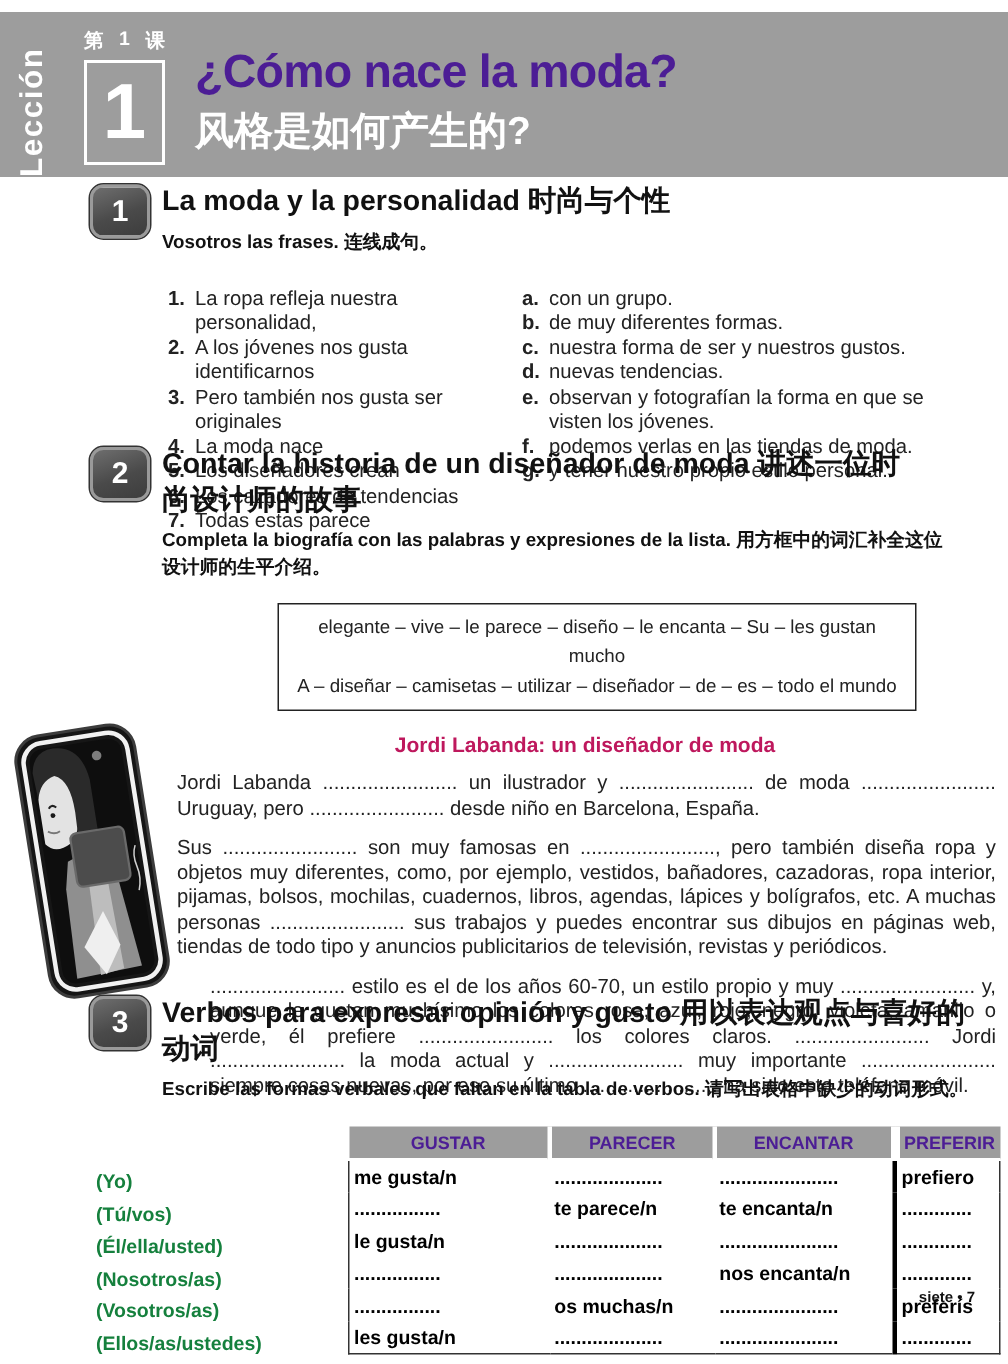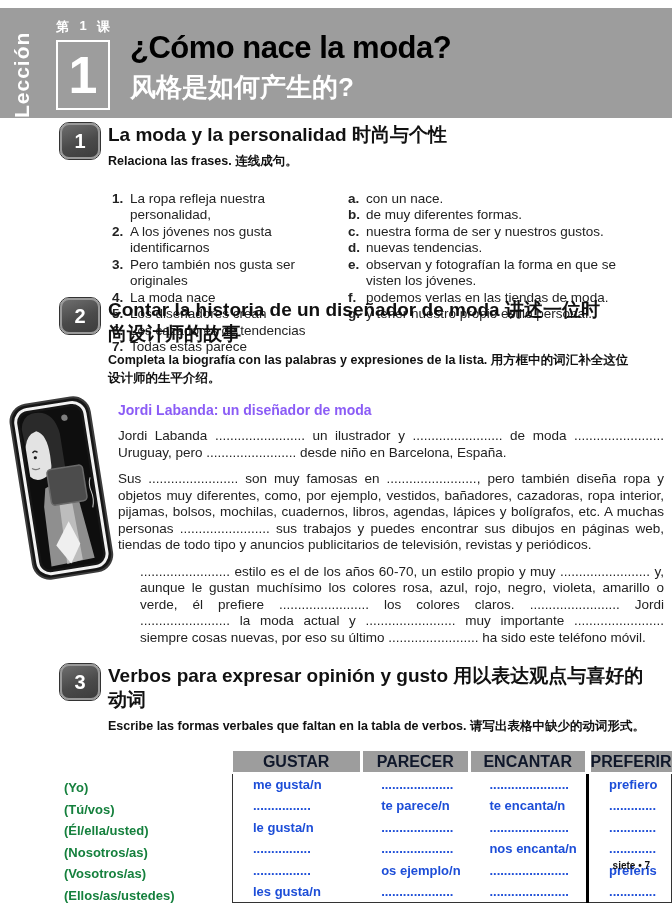--- a/index.html
+++ b/index.html
@@ -21,21 +21,21 @@
     position:absolute; left:56px; top:10px; width:54px;
     display:flex; justify-content:space-between;
     color:#fff; font-size:13px; font-weight:bold;
   }
   .lesson-box {
     position:absolute; left:56px; top:32px; width:54px; height:70px;
     border:2px solid #fff; display:flex; align-items:center; justify-content:center;
   }
   .lesson-box .big-num { color:#fff; font-size:52px; font-weight:bold; line-height:1; }
   .title-es {
-    position:absolute; left:130px; top:22px; color:#000000;
+    position:absolute; left:130px; top:22px; color:#4c1d95;
     font-size:31px; font-weight:bold; letter-spacing:-0.5px;
   }
   .title-cn {
     position:absolute; left:130px; top:62px; color:#fff;
     font-size:26px; font-weight:bold;
   }
 
   
   .section { position:absolute; left:0; right:0; }
   .badge {
@@ -55,37 +55,37 @@
   .match-item { display:flex; font-size:13.5px; line-height:16.5px; color:#222; }
   .match-item .mnum { font-weight:bold; width:18px; flex:0 0 18px; }
 
   
   .wordbox {
     margin:14px 0 0 185px; width:426px; border:1.5px solid #222;
     padding:6px 8px; text-align:center; font-size:12.5px; line-height:1.55; color:#222;
   }
   .bio { position:relative; margin-top:14px; }
   .phone { position:absolute; left:6px; top:-8px; width:112px; height:196px; }
-  .bio-title { margin-left:118px; margin-right:10px; font-weight:bold; font-size:14px; color:#8b5cf6; }
+  .bio-title { margin-left:118px; margin-right:10px; text-align:center; font-weight:bold; font-size:14px; color:#be185d; }
   .bio p { margin:10px 8px 0 118px; font-size:13.5px; line-height:16.5px; text-align:justify; color:#222; }
 
   
   .tbl-zone { position:relative; margin-top:16px; height:140px; }
   .row-labels { position:absolute; left:64px; top:26px; }
   .row-labels div { height:21.5px; font-size:13px; font-weight:bold; color:#15803d; line-height:21.5px; }
   table.verbs { position:absolute; left:232px; top:0; border-collapse:collapse; }
   table.verbs th {
-    background:#9d9d9d; color:#0f172a; font-size:16px; font-weight:bold;
+    background:#9d9d9d; color:#4c1d95; font-size:12px; font-weight:bold;
     height:22px; border-left:3px solid #fff; border-bottom:2px solid #fff;
   }
   table.verbs th:first-child { border-left:none; }
   table.verbs th.pref-col { border-left:6px solid #fff;margin-top:21px; }
   table.verbs td {
-    height:21.5px; font-size:13px; font-weight:bold; color:#1d4ed8;
-    padding-left:20px; vertical-align:middle; background:#fff;
+    height:21.5px; font-size:13px; font-weight:bold; color:#000000;
+    padding-left:3px; vertical-align:middle; background:#fff;
   }
   table.verbs tbody { border:1.5px solid #333; }
   table.verbs td.pref-col { border-left:3.5px solid #000;margin-left:16px; }
   .w1{width:134px;} .w2{width:110px;} .w3{width:120px;} .w4{width:70px;}
 
   
   .footer { position:absolute; right:22px; top:860px; font-size:10px; font-weight:bold; color:#111; }
 </style>
 </head>
 <body>
@@ -104,21 +104,21 @@
     </div>
     <div class="title-es">¿Cómo nace la moda?</div>
     <div class="title-cn">风格是如何产生的?</div>
   </div>
 
   <div class="section" style="top:123px;">
     <div class="badge">
       <span>1</span>
     </div>
     <div class="s-head">La moda y la personalidad 时尚与个性</div>
-    <div class="s-instr">Relaciona las frases. 连线成句。</div>
+    <div class="s-instr">Vosotros las frases. 连线成句。</div>
     <div class="match-wrap">
       <div class="match-col-left">
         <div class="match-item">
             <span class="mnum">1.</span>
             <span>La ropa refleja nuestra personalidad,</span>
           </div>
         <div class="match-item">
             <span class="mnum">2.</span>
             <span>A los jóvenes nos gusta identificarnos</span>
           </div>
@@ -139,21 +139,21 @@
             <span>Los cazadores de tendencias</span>
           </div>
         <div class="match-item">
             <span class="mnum">7.</span>
             <span>Todas estas parece</span>
           </div>
       </div>
       <div class="match-col-right">
         <div class="match-item">
             <span class="mnum">a.</span>
-            <span>con un nace.</span>
+            <span>con un grupo.</span>
           </div>
         <div class="match-item">
             <span class="mnum">b.</span>
             <span>de muy diferentes formas.</span>
           </div>
         <div class="match-item">
             <span class="mnum">c.</span>
             <span>nuestra forma de ser y nuestros gustos.</span>
           </div>
         <div class="match-item">
@@ -176,20 +176,24 @@
     </div>
   </div>
 
   <div class="section" style="top:298px;">
     <div class="badge">
       <span>2</span>
     </div>
     <div class="s-head" style="margin-right:60px;">Contar la historia de un diseñador de moda 讲述一位时尚设计师的故事</div>
     <div class="s-instr" style="margin-right:40px;">Completa la biografía con las palabras y expresiones de la lista. 用方框中的词汇补全这位设计师的生平介绍。</div>
 
+    <div class="wordbox">
+      <div>elegante – vive – le parece – diseño – le encanta – Su – les gustan mucho</div>
+      <div>A – diseñar – camisetas – utilizar – diseñador – de – es – todo el mundo</div>
+    </div>
 
     <div class="bio">
 
       <svg class="phone" viewBox="0 0 112 196" aria-hidden="true">
         <g transform="rotate(-9 56 98)">
           <rect x="16" y="6" width="80" height="176" rx="17" fill="#161616" stroke="#3c3c3c" stroke-width="2"></rect>
           <rect x="21" y="11" width="70" height="166" rx="13" fill="none" stroke="#f2f2f2" stroke-width="3"></rect>
           <rect x="25" y="15" width="62" height="158" rx="9" fill="#0e0e0e"></rect>
           <circle cx="70" cy="25" r="3.2" fill="#7d7d7d"></circle>
 
@@ -263,21 +267,21 @@
             <td class="pref-col">.............</td>
           </tr>
           <tr>
             <td>................</td>
             <td>....................</td>
             <td>nos encanta/n</td>
             <td class="pref-col">.............</td>
           </tr>
           <tr>
             <td>................</td>
-            <td>os ejemplo/n</td>
+            <td>os muchas/n</td>
             <td>......................</td>
             <td class="pref-col">preferís</td>
           </tr>
           <tr>
             <td>les gusta/n</td>
             <td>....................</td>
             <td>......................</td>
             <td class="pref-col">.............</td>
           </tr>
         </tbody>

